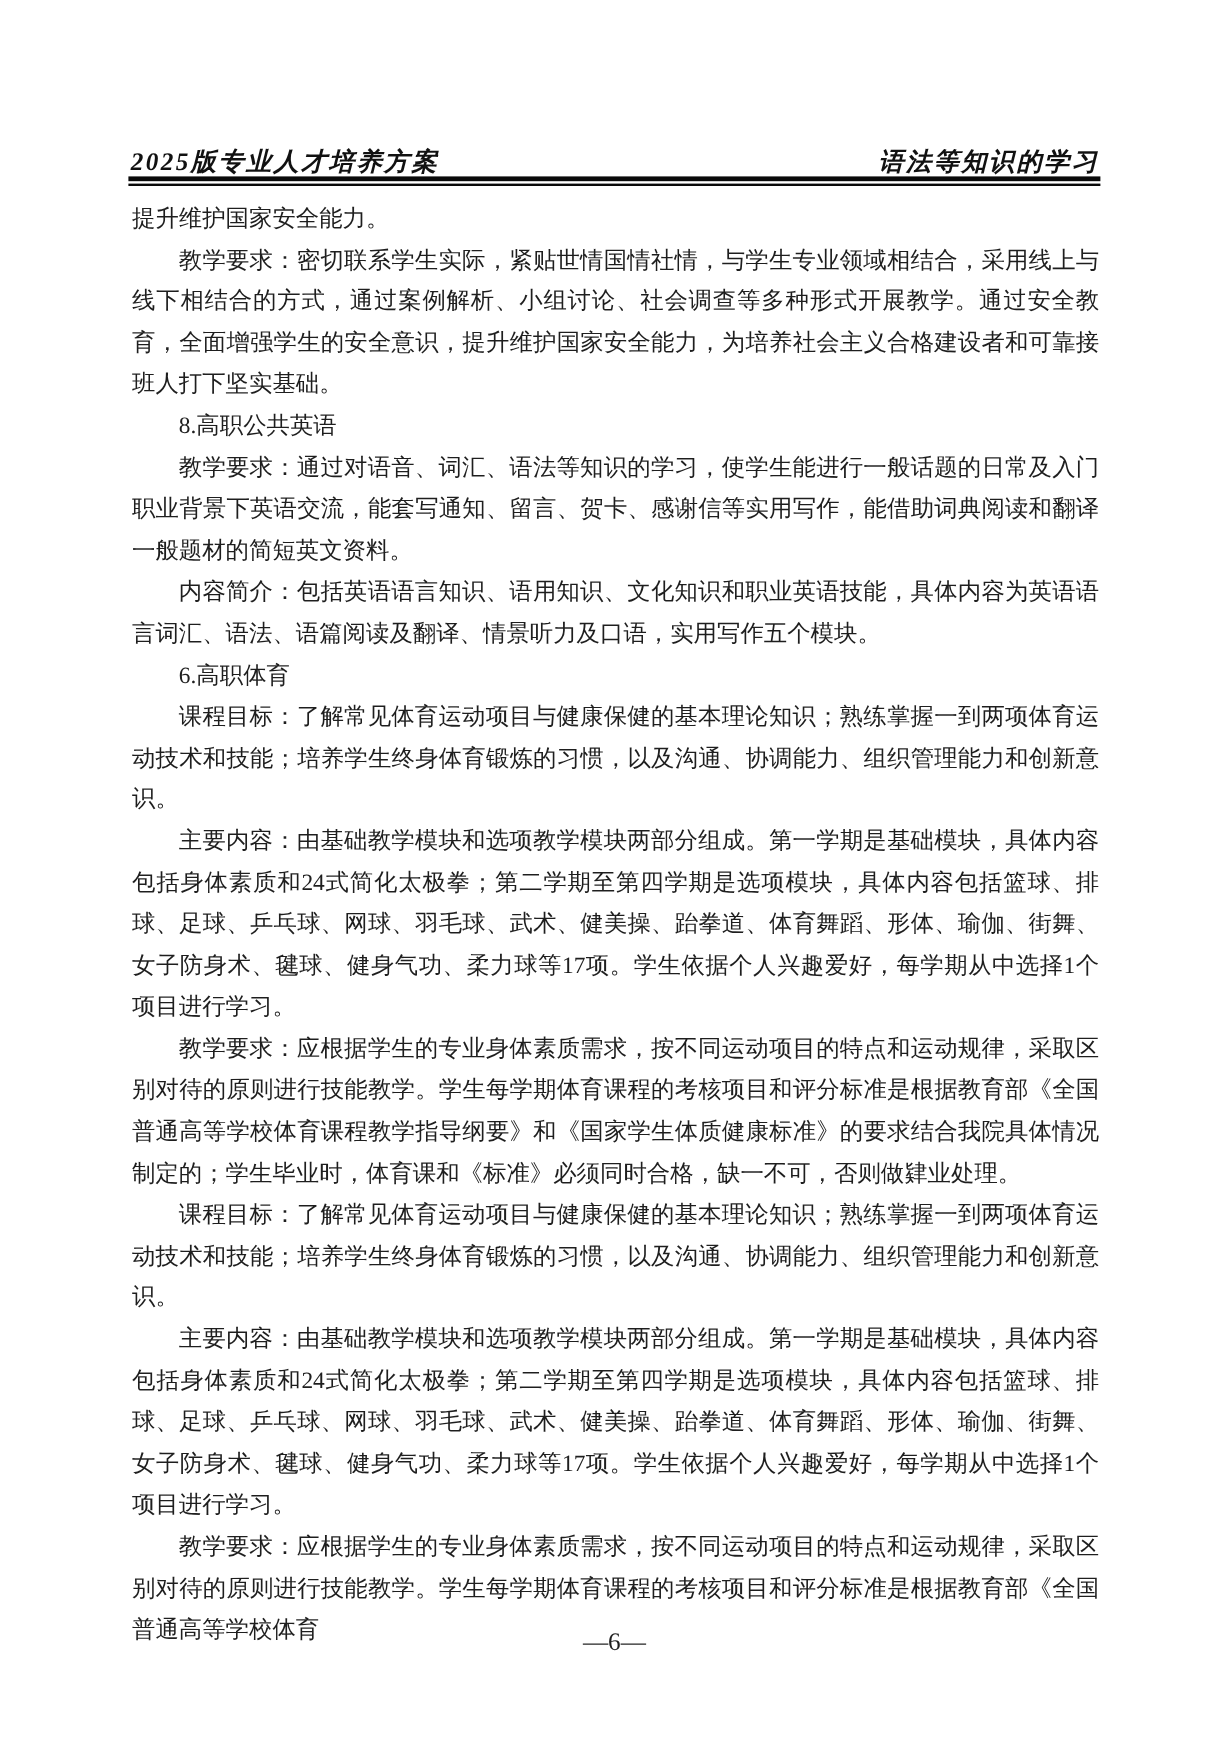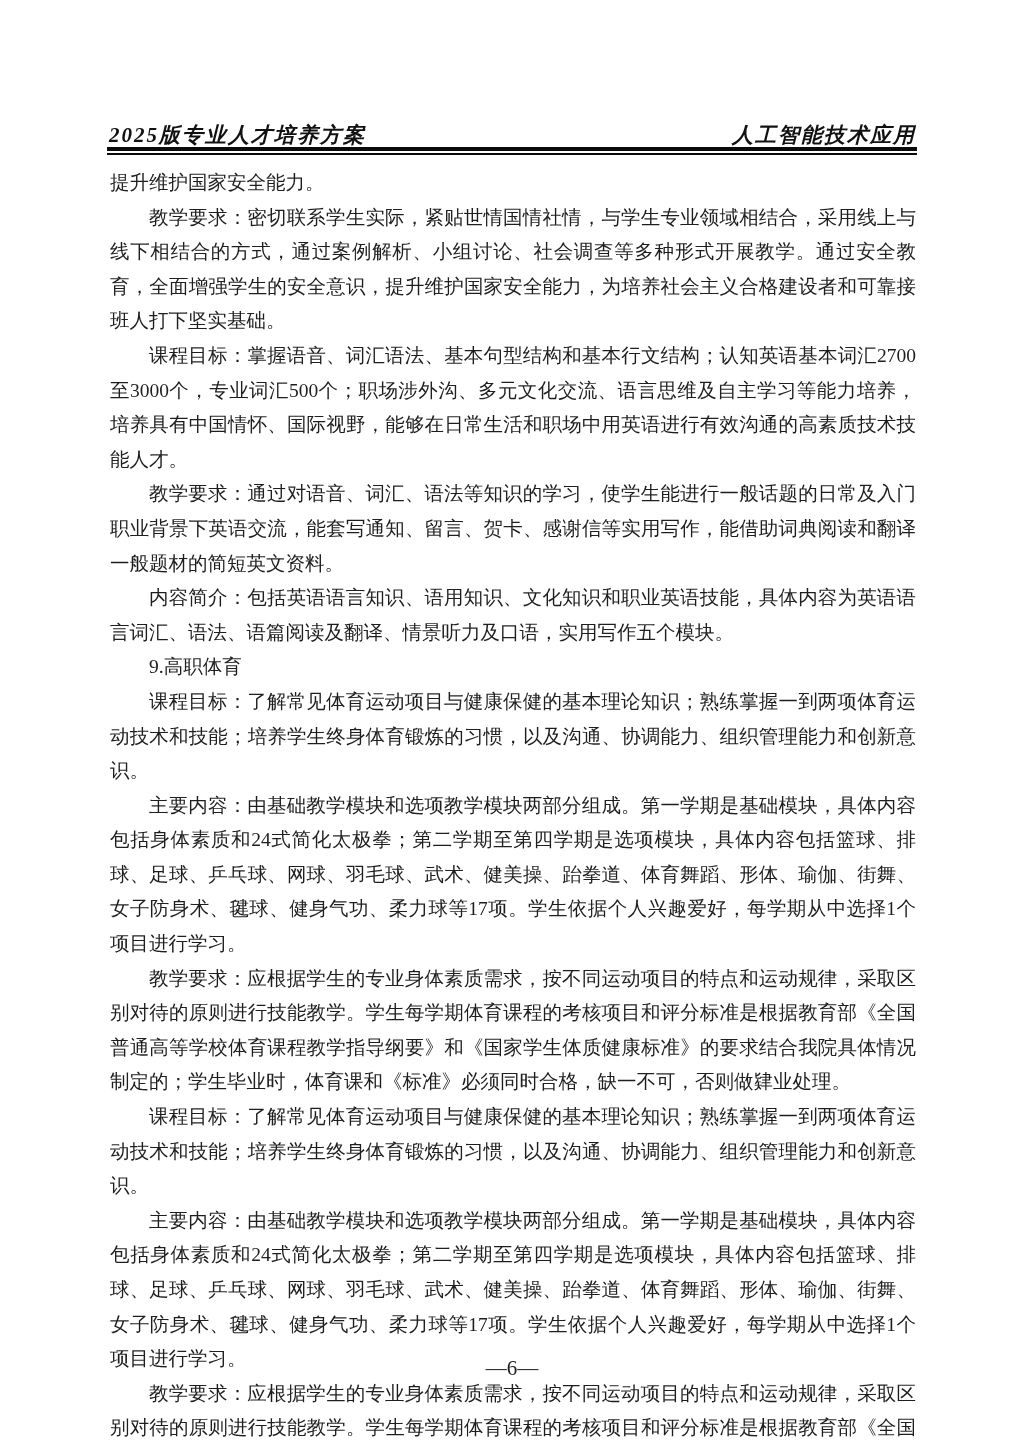--- a/index.html
+++ b/index.html
@@ -75,35 +75,35 @@
     color: #1e1e1e;
   }
 </style>
 </head>
 <body>
 
 <div class="page">
 
   <header class="page-header">
     <span>2025版专业人才培养方案</span>
-    <span>人工智能技术应用</span>
+    <span>语法等知识的学习</span>
   </header>
 
   <div class="header-rule">
     <div class="rule-thick"></div>
     <div class="rule-thin"></div>
   </div>
 
   <main class="doc-body">
     <p class="no-indent">提升维护国家安全能力。</p>
     <p>教学要求：密切联系学生实际，紧贴世情国情社情，与学生专业领域相结合，采用线上与线下相结合的方式，通过案例解析、小组讨论、社会调查等多种形式开展教学。通过安全教育，全面增强学生的安全意识，提升维护国家安全能力，为培养社会主义合格建设者和可靠接班人打下坚实基础。</p>
-    <p>课程目标：掌握语音、词汇语法、基本句型结构和基本行文结构；认知英语基本词汇2700至3000个，专业词汇500个；职场涉外沟、多元文化交流、语言思维及自主学习等能力培养，培养具有中国情怀、国际视野，能够在日常生活和职场中用英语进行有效沟通的高素质技术技能人才。</p>
+    <p>8.高职公共英语</p>
     <p>教学要求：通过对语音、词汇、语法等知识的学习，使学生能进行一般话题的日常及入门职业背景下英语交流，能套写通知、留言、贺卡、感谢信等实用写作，能借助词典阅读和翻译一般题材的简短英文资料。</p>
     <p>内容简介：包括英语语言知识、语用知识、文化知识和职业英语技能，具体内容为英语语言词汇、语法、语篇阅读及翻译、情景听力及口语，实用写作五个模块。</p>
-    <p>9.高职体育</p>
+    <p>6.高职体育</p>
     <p>课程目标：了解常见体育运动项目与健康保健的基本理论知识；熟练掌握一到两项体育运动技术和技能；培养学生终身体育锻炼的习惯，以及沟通、协调能力、组织管理能力和创新意识。</p>
     <p>主要内容：由基础教学模块和选项教学模块两部分组成。第一学期是基础模块，具体内容包括身体素质和24式简化太极拳；第二学期至第四学期是选项模块，具体内容包括篮球、排球、足球、乒乓球、网球、羽毛球、武术、健美操、跆拳道、体育舞蹈、形体、瑜伽、街舞、女子防身术、毽球、健身气功、柔力球等17项。学生依据个人兴趣爱好，每学期从中选择1个项目进行学习。</p>
     <p>教学要求：应根据学生的专业身体素质需求，按不同运动项目的特点和运动规律，采取区别对待的原则进行技能教学。学生每学期体育课程的考核项目和评分标准是根据教育部《全国普通高等学校体育课程教学指导纲要》和《国家学生体质健康标准》的要求结合我院具体情况制定的；学生毕业时，体育课和《标准》必须同时合格，缺一不可，否则做肄业处理。</p>
     <p>课程目标：了解常见体育运动项目与健康保健的基本理论知识；熟练掌握一到两项体育运动技术和技能；培养学生终身体育锻炼的习惯，以及沟通、协调能力、组织管理能力和创新意识。</p>
     <p>主要内容：由基础教学模块和选项教学模块两部分组成。第一学期是基础模块，具体内容包括身体素质和24式简化太极拳；第二学期至第四学期是选项模块，具体内容包括篮球、排球、足球、乒乓球、网球、羽毛球、武术、健美操、跆拳道、体育舞蹈、形体、瑜伽、街舞、女子防身术、毽球、健身气功、柔力球等17项。学生依据个人兴趣爱好，每学期从中选择1个项目进行学习。</p>
     <p>教学要求：应根据学生的专业身体素质需求，按不同运动项目的特点和运动规律，采取区别对待的原则进行技能教学。学生每学期体育课程的考核项目和评分标准是根据教育部《全国普通高等学校体育</p>
   </main>
 
   <footer class="page-footer">
     <span>—6—</span>

